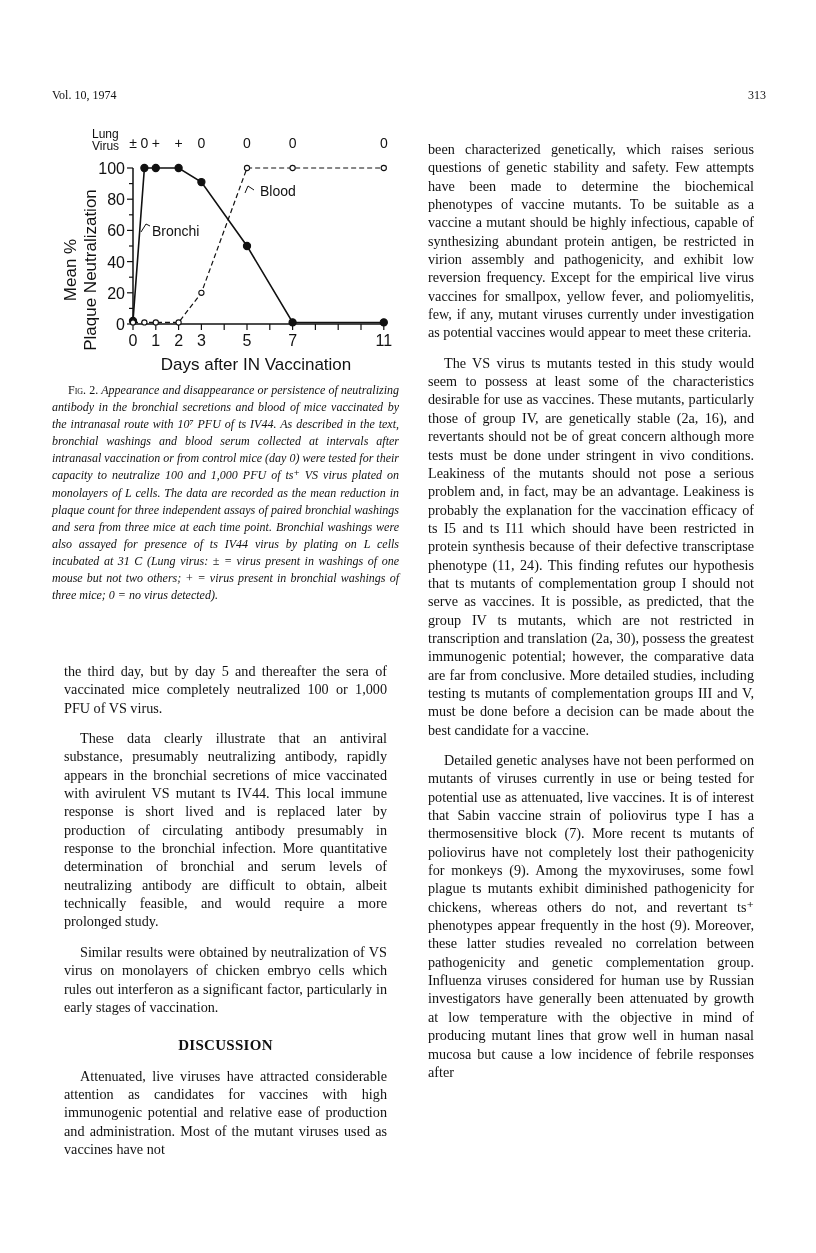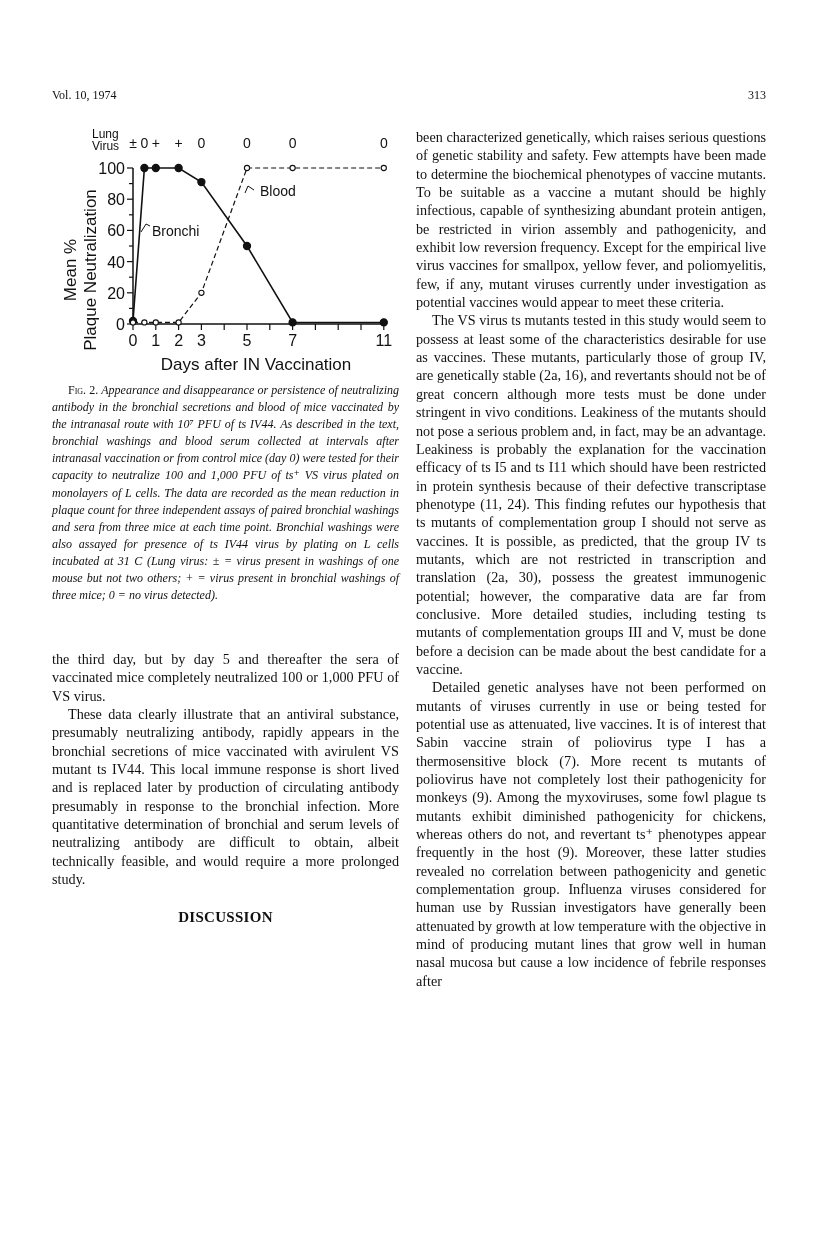--- a/index.html
+++ b/index.html
@@ -2,21 +2,21 @@
 <html><head>
 <meta charset="utf-8">
 <style>
   html, body { margin: 0; padding: 0; background: #ffffff; }
   body { width: 816px; height: 1253px; position: relative; overflow: hidden; color: #111; font-family: "Liberation Serif", "DejaVu Serif", serif; }
   .running-head { position: absolute; top: 88px; left: 52px; width: 714px; height: 18px; font-size: 12px; }
   .rh-left { position: absolute; left: 0; top: 0; }
   .rh-center { position: absolute; left: 0; width: 540px; text-align: center; top: 0; }
   .rh-right { position: absolute; right: 0; top: 0; text-align: right; }
   .col { position: absolute; font-size: 14.2px; line-height: 18.35px; text-align: justify; }
-  .col p { margin: 0; }
+  .col p { margin: 12px; }
   .col p.indent { text-indent: 16px; }
   .col-left { left: 52px; width: 347px; }
   .col-right { left: 416px; width: 350px; top: 128px; }
   .figure { position: absolute; left: 40px; top: 120px; width: 360px; height: 260px; }
   .caption { position: absolute; left: 52px; top: 382px; width: 347px; font-size: 12px; line-height: 17.1px; font-style: italic; text-align: justify; }
   .caption .fig-label { font-style: normal; font-variant: small-caps; }
   .caption .indent-first { text-indent: 16px; display: block; }
   .body-left { top: 650px; }
   .section-heading { text-align: center; font-weight: bold; font-size: 15px; margin: 20px 0 6px 0; letter-spacing: 0.3px; }
   svg text { font-family: "Liberation Sans", "DejaVu Sans", sans-serif; fill: #111; }
@@ -123,20 +123,22 @@
   </svg>
 </div>
 
 <div class="caption">
   <span class="indent-first"><span class="fig-label">Fig. 2.</span> <span>Appearance and disappearance or persistence of neutralizing antibody in the bronchial secretions and blood of mice vaccinated by the intranasal route with 10⁷ PFU of ts IV44. As described in the text, bronchial washings and blood serum collected at intervals after intranasal vaccination or from control mice (day 0) were tested for their capacity to neutralize 100 and 1,000 PFU of ts⁺ VS virus plated on monolayers of L cells. The data are recorded as the mean reduction in plaque count for three independent assays of paired bronchial washings and sera from three mice at each time point. Bronchial washings were also assayed for presence of ts IV44 virus by plating on L cells incubated at 31 C (Lung virus: ± = virus present in washings of one mouse but not two others; + = virus present in bronchial washings of three mice; 0 = no virus detected).</span></span>
 </div>
 
 <div class="col col-left body-left">
   <p>the third day, but by day 5 and thereafter the sera of vaccinated mice completely neutralized 100 or 1,000 PFU of VS virus.</p>
   <p class="indent">These data clearly illustrate that an antiviral substance, presumably neutralizing antibody, rapidly appears in the bronchial secretions of mice vaccinated with avirulent VS mutant ts IV44. This local immune response is short lived and is replaced later by production of circulating antibody presumably in response to the bronchial infection. More quantitative determination of bronchial and serum levels of neutralizing antibody are difficult to obtain, albeit technically feasible, and would require a more prolonged study.</p>
+  <p class="indent">Similar results were obtained by neutralization of VS virus on monolayers of chicken embryo cells which rules out interferon as a significant factor, particularly in early stages of vaccination.</p>
   <div class="section-heading">DISCUSSION</div>
+  <p class="indent">Attenuated, live viruses have attracted considerable attention as candidates for vaccines with high immunogenic potential and relative ease of production and administration. Most of the mutant viruses used as vaccines have not</p>
 </div>
 
 <div class="col col-right">
   <p>been characterized genetically, which raises serious questions of genetic stability and safety. Few attempts have been made to determine the biochemical phenotypes of vaccine mutants. To be suitable as a vaccine a mutant should be highly infectious, capable of synthesizing abundant protein antigen, be restricted in virion assembly and pathogenicity, and exhibit low reversion frequency. Except for the empirical live virus vaccines for smallpox, yellow fever, and poliomyelitis, few, if any, mutant viruses currently under investigation as potential vaccines would appear to meet these criteria.</p>
   <p class="indent">The VS virus ts mutants tested in this study would seem to possess at least some of the characteristics desirable for use as vaccines. These mutants, particularly those of group IV, are genetically stable (2a, 16), and revertants should not be of great concern although more tests must be done under stringent in vivo conditions. Leakiness of the mutants should not pose a serious problem and, in fact, may be an advantage. Leakiness is probably the explanation for the vaccination efficacy of ts I5 and ts I11 which should have been restricted in protein synthesis because of their defective transcriptase phenotype (11, 24). This finding refutes our hypothesis that ts mutants of complementation group I should not serve as vaccines. It is possible, as predicted, that the group IV ts mutants, which are not restricted in transcription and translation (2a, 30), possess the greatest immunogenic potential; however, the comparative data are far from conclusive. More detailed studies, including testing ts mutants of complementation groups III and V, must be done before a decision can be made about the best candidate for a vaccine.</p>
   <p class="indent">Detailed genetic analyses have not been performed on mutants of viruses currently in use or being tested for potential use as attenuated, live vaccines. It is of interest that Sabin vaccine strain of poliovirus type I has a thermosensitive block (7). More recent ts mutants of poliovirus have not completely lost their pathogenicity for monkeys (9). Among the myxoviruses, some fowl plague ts mutants exhibit diminished pathogenicity for chickens, whereas others do not, and revertant ts⁺ phenotypes appear frequently in the host (9). Moreover, these latter studies revealed no correlation between pathogenicity and genetic complementation group. Influenza viruses considered for human use by Russian investigators have generally been attenuated by growth at low temperature with the objective in mind of producing mutant lines that grow well in human nasal mucosa but cause a low incidence of febrile responses after</p>
 </div>
 
 </body></html>

